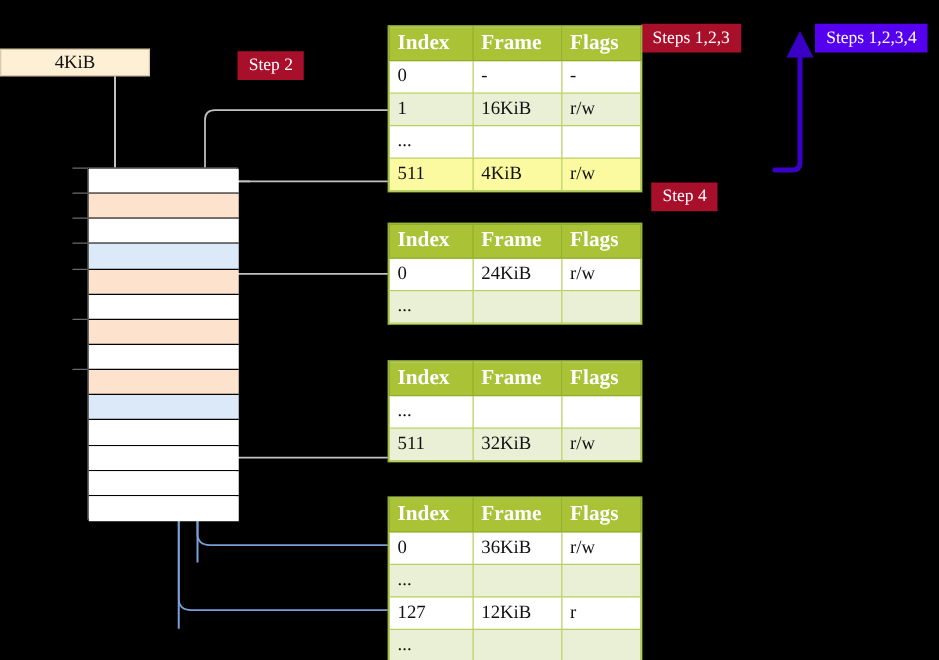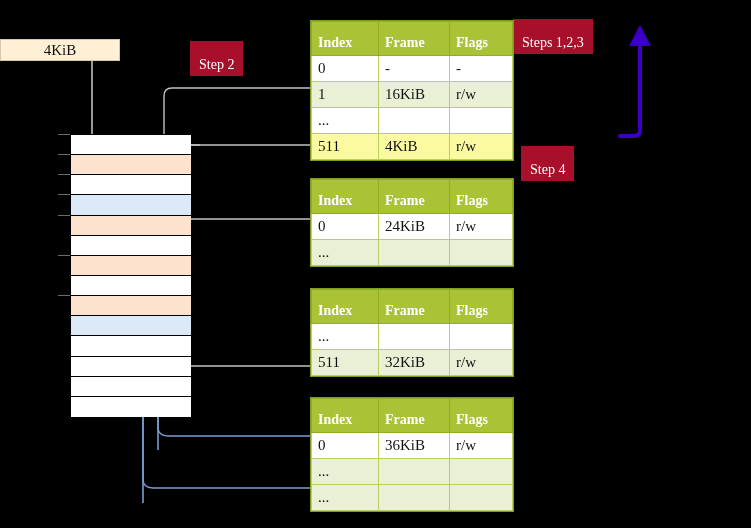--- a/index.html
+++ b/index.html
@@ -44,21 +44,21 @@
     font-size: 15px;
     color: #111;
   }
 
   
   .badge {
     position: absolute;
     display: inline-flex;
     align-items: center;
     justify-content: flex-start;
-    padding: 16px 9px 3px 9px;
+    padding: 4px 9px 3px 9px;
     font-size: 14px;
     color: #ffffff;
     white-space: nowrap;
     line-height: 1.15;
   }
   .badge-red  { background: #a80f2b; }
   .badge-blue { background: #5500ee; }
 
   #badge-step0      { left: 190px; top: 41px; }
   #badge-steps123   { left: 513px; top: 19px; }
@@ -105,23 +105,23 @@
     border-spacing: 0;
     font-size: 15px;
     background: #ffffff;
     box-shadow: 0 0 0 1px #7d9c20;
   }
   .ptable th {
     background: #a9c236;
     color: #ffffff;
     font-weight: bold;
     text-align: left;
-    padding: 13px 6px 4px 6px;
+    padding: 2px 6px 4px 6px;
     border: 1px solid #8fae25;
-    font-size: 14px;
+    font-size: 17px;
     white-space: nowrap;
   }
   .ptable td {
     padding: 3px 6px 4px 6px;
     border: 1px solid #b9cf5e;
     color: #111111;
     font-size: 15px;
     white-space: nowrap;
     height: 18px;
   }
@@ -218,20 +218,23 @@
   </div>
 
   <div id="badge-step0" class="badge badge-red">
     <span>Step 2</span>
   </div>
 
   <div id="badge-steps123" class="badge badge-red">
     <span>Steps 1,2,3</span>
   </div>
 
+  <div id="badge-steps1234" class="badge badge-blue">
+    <span>Steps 1,2,3,4</span>
+  </div>
 
   <div id="badge-step4" class="badge badge-red">
     <span>Step 4</span>
   </div>
 
   <div id="mem-block">
       <div class="mem-row mem-white" style="top: 0px; height: 20.1429px;"></div>
       <div class="mem-row mem-orange" style="top: 20.1429px; height: 20.1429px;"></div>
       <div class="mem-row mem-white" style="top: 40.2857px; height: 20.1429px;"></div>
       <div class="mem-row mem-blue" style="top: 60.4286px; height: 20.1429px;"></div>
@@ -341,20 +344,25 @@
         <tr class="row-odd">
           <td class="col-index">0</td>
           <td class="col-frame">36KiB</td>
           <td class="col-flags">r/w</td>
         </tr>
         <tr class="row-even">
           <td class="col-index">...</td>
           <td class="col-frame"></td>
           <td class="col-flags"></td>
         </tr>
+        <tr class="row-odd">
+          <td class="col-index">127</td>
+          <td class="col-frame">12KiB</td>
+          <td class="col-flags">r</td>
+        </tr>
         <tr class="row-even">
           <td class="col-index">...</td>
           <td class="col-frame"></td>
           <td class="col-flags"></td>
         </tr>
       </tbody>
     </table>
 
 </div>
 

